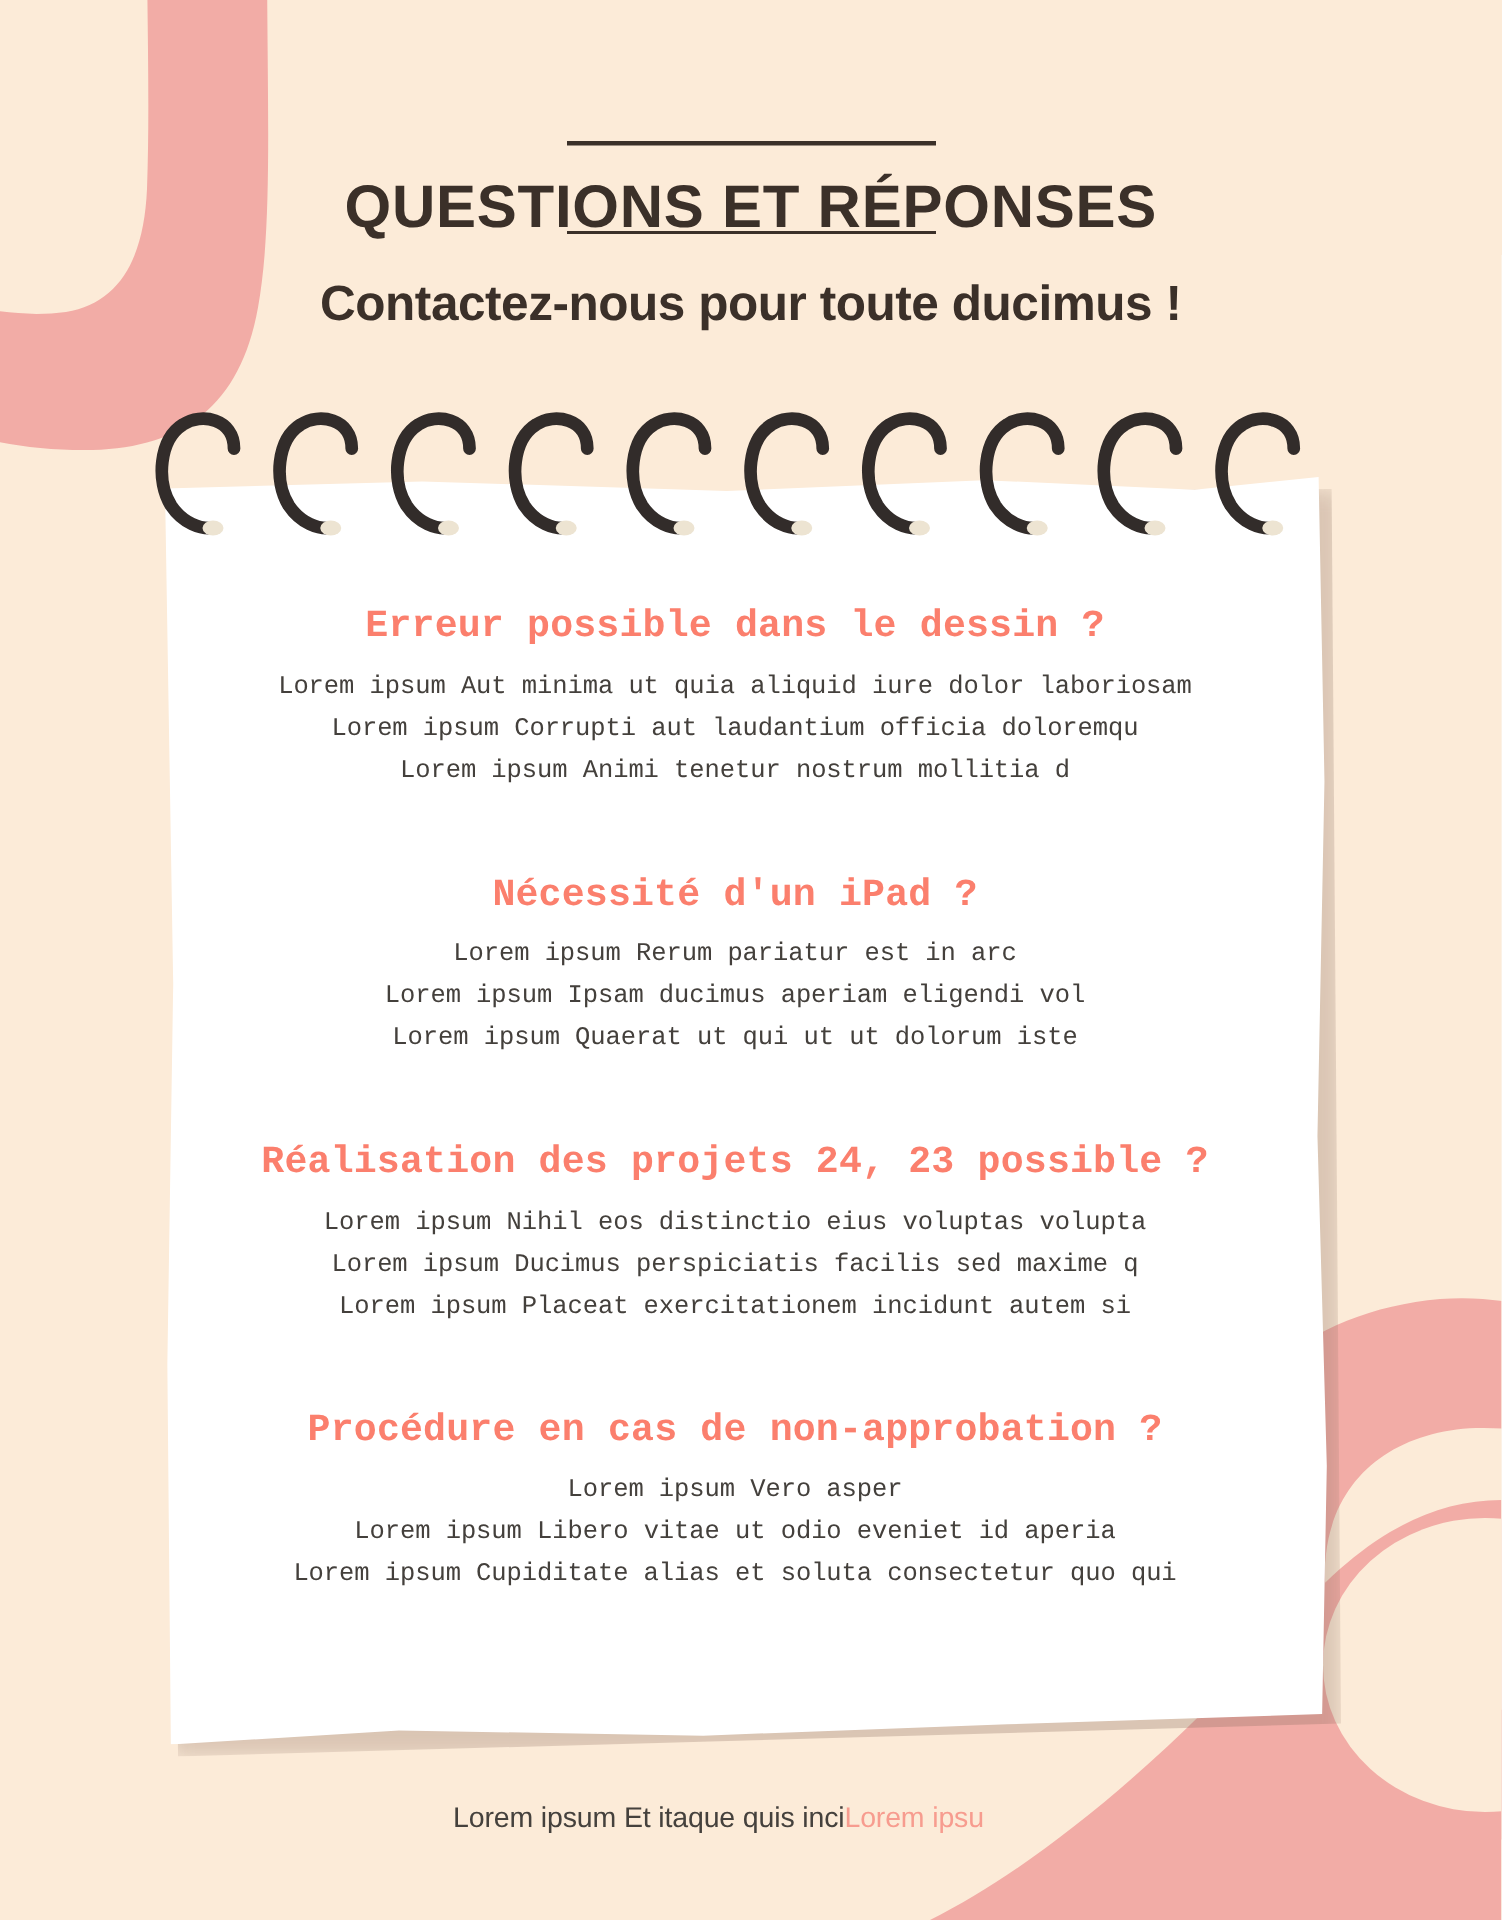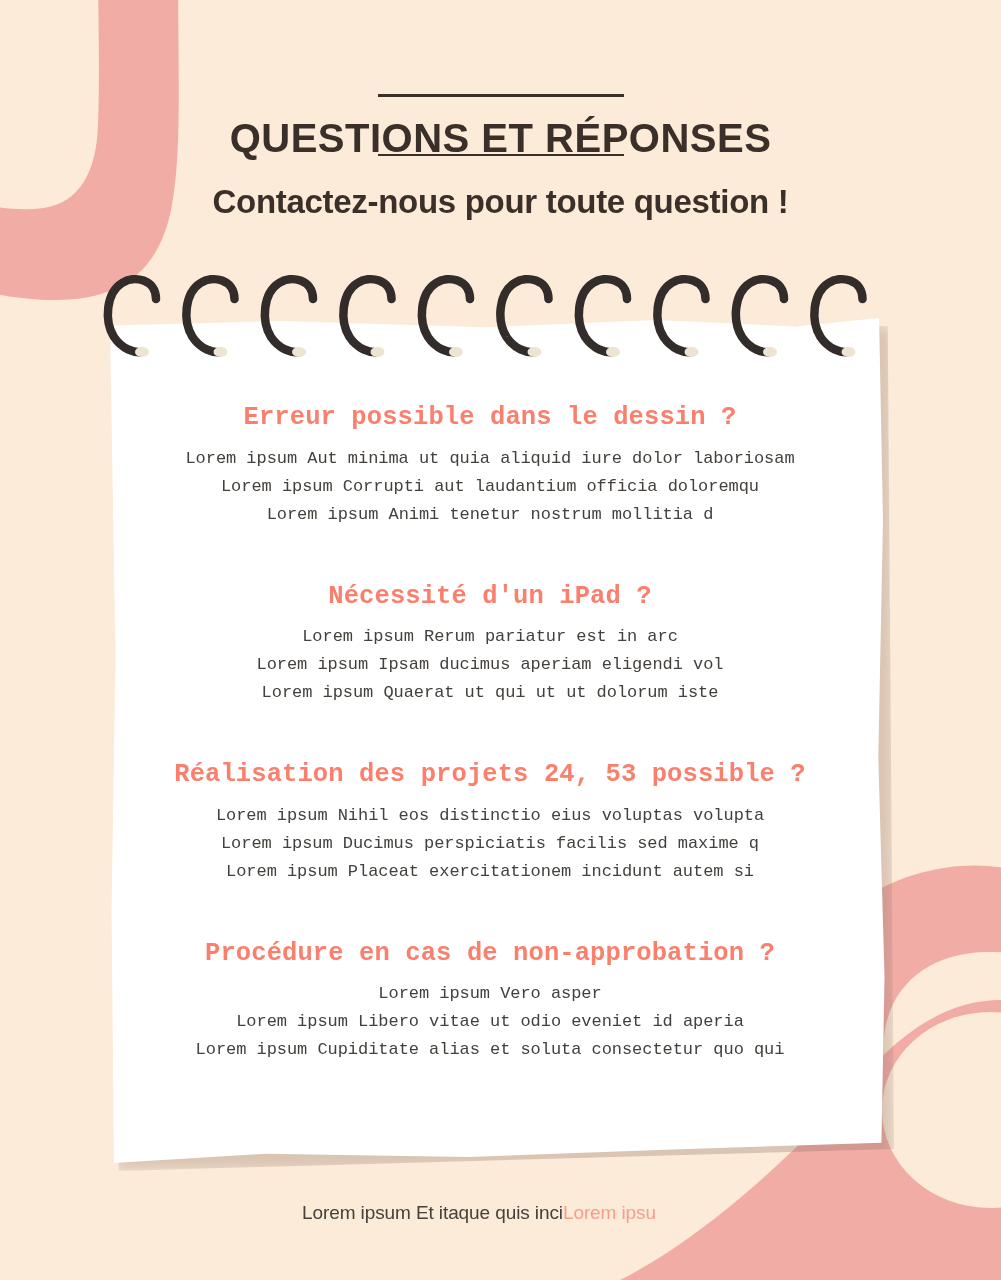--- a/index.html
+++ b/index.html
@@ -212,21 +212,21 @@
 
     <ellipse cx="990" cy="1110" rx="108" ry="98" fill="#FCEBD8"></ellipse>
   </svg>
 
   <div class="header">
     <div class="top-rule"></div>
     <div class="title-wrap">
       <div class="title-underline"></div>
       <div class="title">QUESTIONS ET RÉPONSES</div>
     </div>
-    <div class="subtitle">Contactez-nous pour toute question !</div>
+    <div class="subtitle">Contactez-nous pour toute ducimus !</div>
   </div>
 
   <div class="paper">
     <div class="paper-shadow"></div>
     <div class="paper-sheet"></div>
   </div>
 
   <svg class="rings" viewBox="0 0 1001 92" preserveAspectRatio="none">
     <g id="ring-group">
         <g>
@@ -290,21 +290,21 @@
       <div class="faq-a">
         <div>Lorem ipsum Rerum pariatur est in arc</div>
         <div>Lorem ipsum Ipsam ducimus aperiam eligendi vol</div>
         <div>Lorem ipsum Quaerat ut qui ut ut dolorum iste</div>
       </div>
     </div>
 
     <div class="spacer-1"></div>
 
     <div class="faq-block">
-      <div class="faq-q">Réalisation des projets 24, 53 possible ?</div>
+      <div class="faq-q">Réalisation des projets 24, 23 possible ?</div>
       <div class="faq-a">
         <div>Lorem ipsum Nihil eos distinctio eius voluptas volupta</div>
         <div>Lorem ipsum Ducimus perspiciatis facilis sed maxime q</div>
         <div>Lorem ipsum Placeat exercitationem incidunt autem si</div>
       </div>
     </div>
 
     <div class="spacer-1"></div>
 
     <div class="faq-block">

